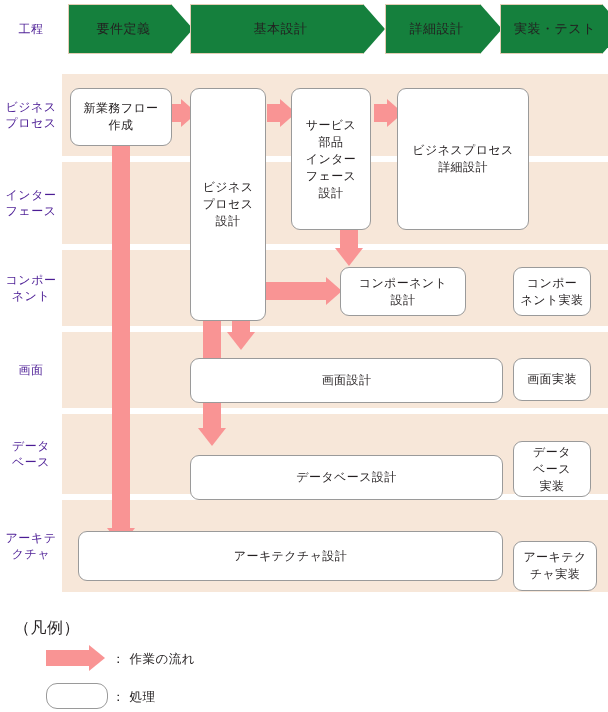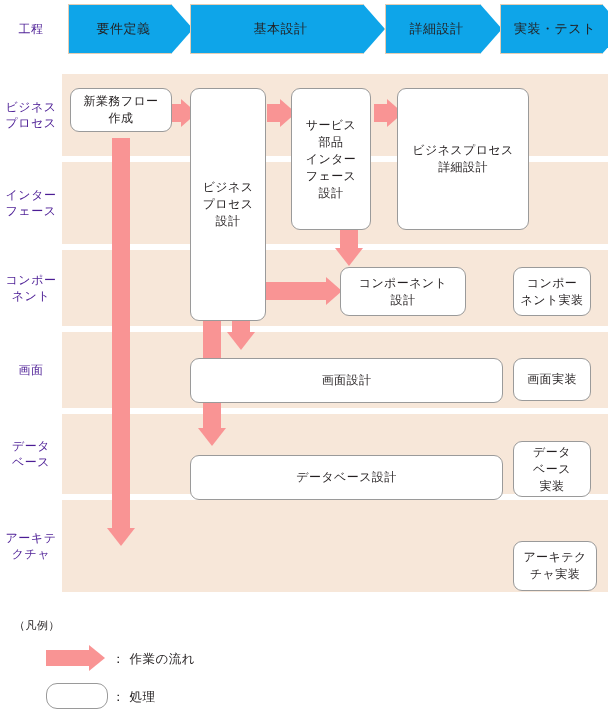--- a/index.html
+++ b/index.html
@@ -25,21 +25,21 @@
     white-space:pre-line;
     color:#4c1d95;
   }
 
   
   .band{position:absolute;left:62px;width:546px;background:#f7e7d9;}
 
   
   .chev{
     position:absolute;top:4px;height:50px;
-    background:#0ea5e9;
+    background:#15803d;
     border:1px solid #e3cdb4;
     display:flex;align-items:center;justify-content:center;
     font-size:13px;letter-spacing:.5px;color:#231f20;
     box-sizing:border-box;
   }
   .chev span{position:relative;left:-7px;}
 
   
   .pbox{
     position:absolute;
@@ -55,21 +55,21 @@
     z-index:6;
   }
 
   
   .arrow-stem{position:absolute;background:#f99494;z-index:3;}
   .arrow-head{position:absolute;width:0;height:0;z-index:3;}
   .head-down{border-left:14px solid transparent;border-right:14px solid transparent;border-top:18px solid #f99494;}
   .head-right{border-top:14px solid transparent;border-bottom:14px solid transparent;border-left:16px solid #f99494;}
 
   
-  .legend-title{position:absolute;font-size:11px;letter-spacing:.5px;color:#231f20;}
+  .legend-title{position:absolute;font-size:16px;letter-spacing:.5px;color:#231f20;}
   .legend-text{position:absolute;font-size:12.5px;letter-spacing:.5px;color:#231f20;}
   .legend-box{
     position:absolute;background:#fff;border:1px solid #9a9a9a;border-radius:11px;
   }
   .legend-arrow-stem{position:absolute;background:#f99494;}
   .legend-arrow-head{position:absolute;width:0;height:0;
     border-top:13px solid transparent;border-bottom:13px solid transparent;border-left:16px solid #f99494;}
 </style>
 </head>
 <body>
@@ -127,21 +127,21 @@
 
   <div class="arrow-stem" style="left:265px;top:282px;width:62px;height:18px;"></div>
   <div class="arrow-head head-right" style="left:326px;top:277px;"></div>
 
   <div class="arrow-stem" style="left:232px;top:318px;width:18px;height:16px;"></div>
   <div class="arrow-head head-down" style="left:227px;top:332px;"></div>
 
   <div class="arrow-stem" style="left:203px;top:318px;width:18px;height:112px;"></div>
   <div class="arrow-head head-down" style="left:198px;top:428px;"></div>
 
-  <div class="pbox" style="left:70px;top:88px;width:102px;height:44px;">新業務フロー
+  <div class="pbox" style="left:70px;top:88px;width:102px;height:58px;">新業務フロー
 作成</div>
 
   <div class="pbox" style="left:190px;top:88px;width:76px;height:233px;">ビジネス
 プロセス
 設計</div>
 
   <div class="pbox" style="left:291px;top:88px;width:80px;height:142px;">サービス
 部品
 インター
 フェース
@@ -159,20 +159,21 @@
   <div class="pbox" style="left:190px;top:358px;width:313px;height:45px;">画面設計</div>
 
   <div class="pbox" style="left:513px;top:358px;width:78px;height:43px;">画面実装</div>
 
   <div class="pbox" style="left:190px;top:446px;width:313px;height:45px;margin-top:9px;">データベース設計</div>
 
   <div class="pbox" style="left:513px;top:441px;width:78px;height:56px;">データ
 ベース
 実装</div>
 
+  <div class="pbox" style="left:78px;top:531px;width:425px;height:50px;">アーキテクチャ設計</div>
 
   <div class="pbox" style="left:513px;top:541px;width:84px;height:50px;">アーキテク
 チャ実装</div>
 
   <div class="legend-title" style="left:14px;top:618px;">（凡例）</div>
 
   <div class="legend-arrow-stem" style="left:46px;top:650px;width:44px;height:16px;"></div>
   <div class="legend-arrow-head" style="left:89px;top:645px;"></div>
   <div class="legend-text" style="left:112px;top:651px;">： 作業の流れ</div>
 

